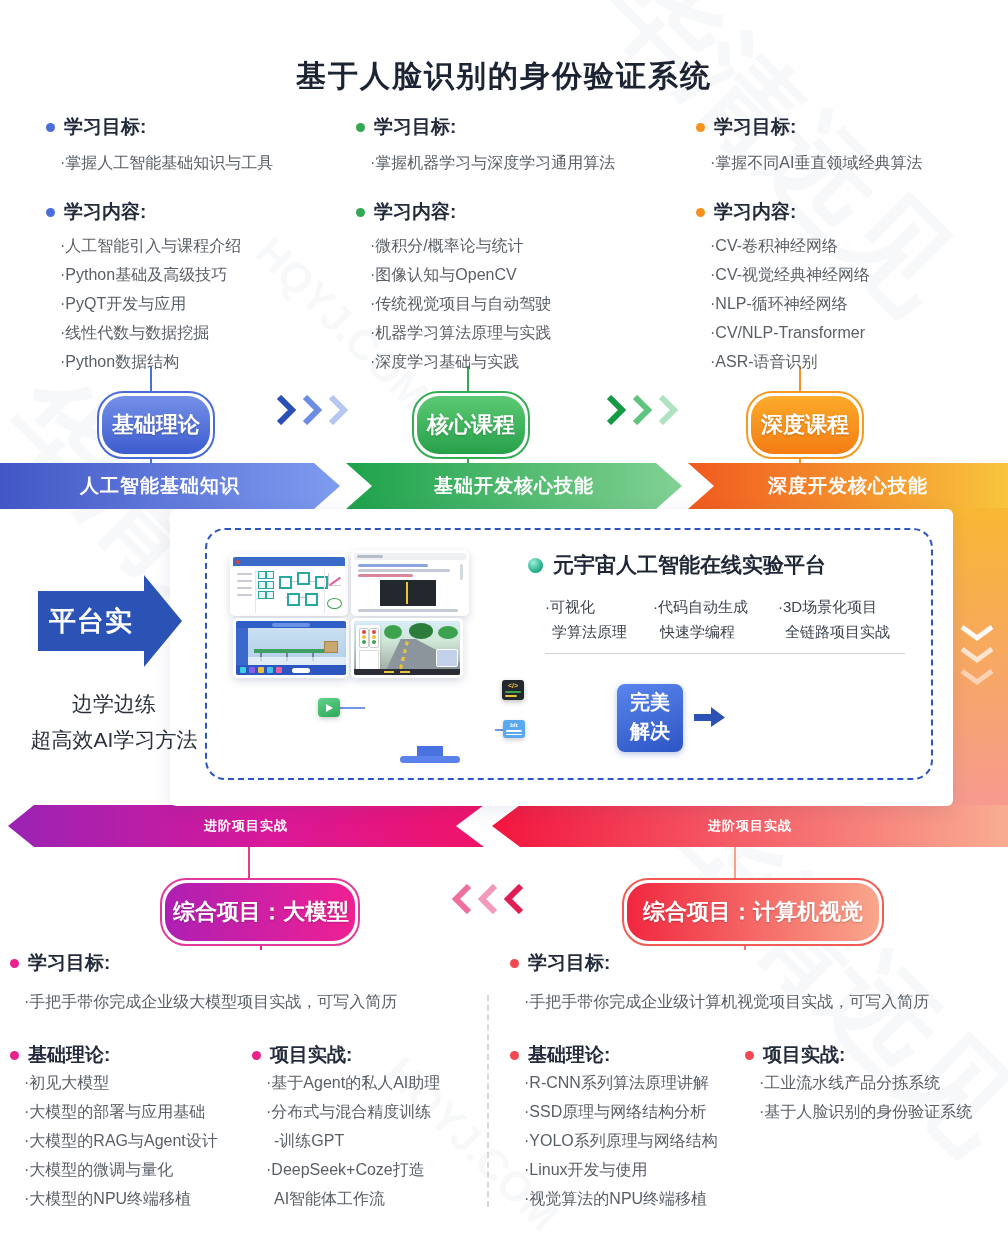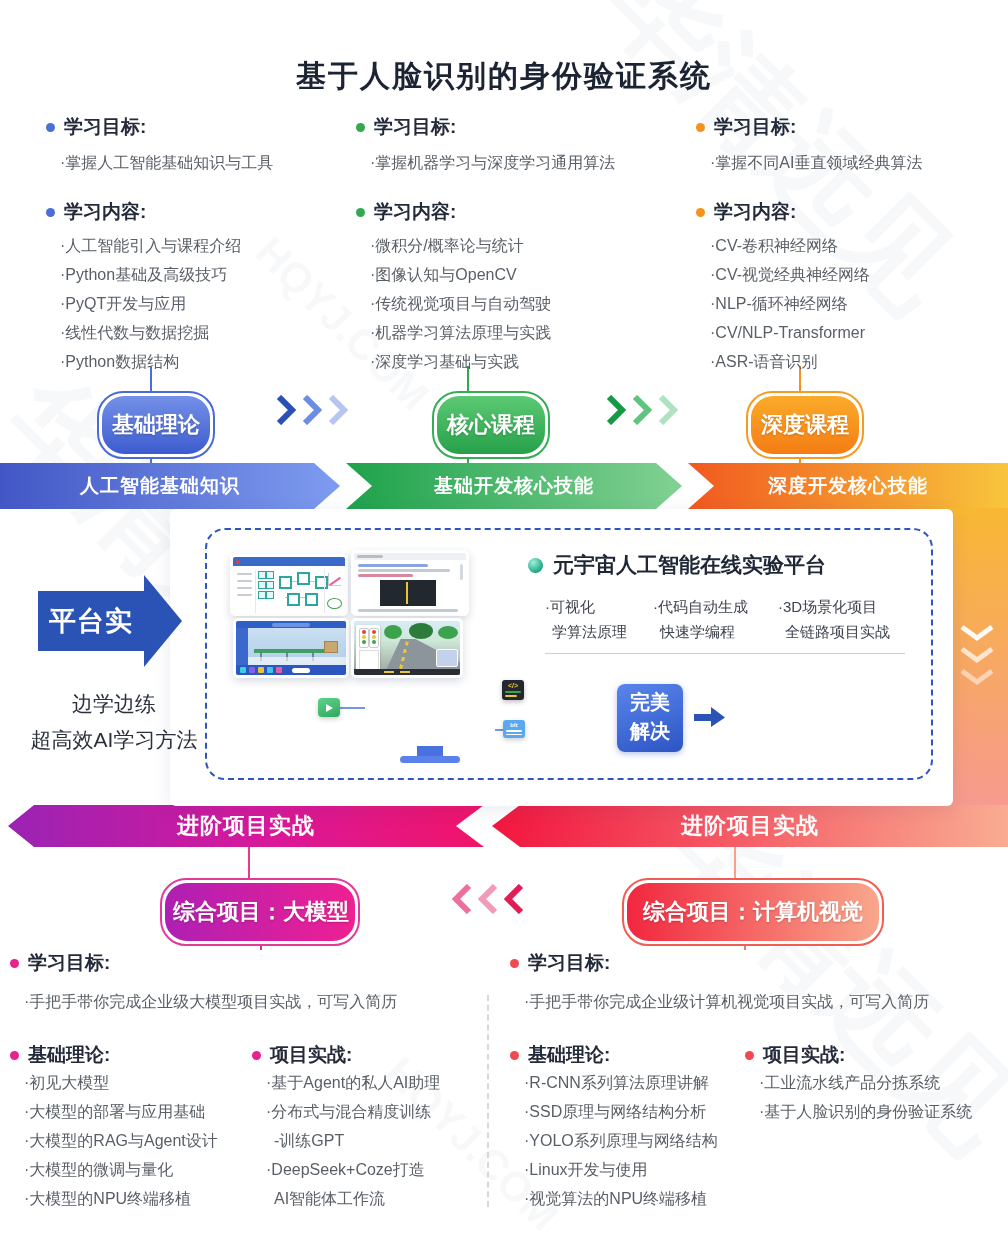--- a/index.html
+++ b/index.html
@@ -66,21 +66,21 @@
   .hdiv{position:absolute;z-index:4;left:545px;top:653px;width:360px;height:1px;background:#ccd1d8;}
   .solve{position:absolute;z-index:4;left:617px;top:684px;width:66px;height:64px;border-radius:8px;
          background:linear-gradient(160deg,#5a85ec,#2c55c4);color:#fff;font-size:20px;font-weight:800;
          text-align:center;line-height:29px;padding-top:4px;box-sizing:content-box;box-shadow:0 2px 6px rgba(43,82,181,.35);}
   .pains{position:absolute;z-index:4;left:737px;top:672px;font-size:15px;color:#3d434d;line-height:27px;}
   
   .cluster{position:absolute;z-index:4;left:225px;top:542px;width:300px;height:240px;}
   .shot{position:absolute;border:3px solid #fff;border-radius:5px;box-shadow:0 3px 8px rgba(30,50,90,.18);overflow:hidden;box-sizing:border-box;}
   .bar-line{position:absolute;border-radius:2px;}
   
-  .pseg{position:absolute;z-index:1;top:805px;height:42px;color:#fff;font-size:22px;font-weight:800;
+  .pseg{position:absolute;z-index:1;top:805px;height:42px;color:#fff;font-size:13px;font-weight:800;
         text-align:center;line-height:42px;letter-spacing:1px;}
   .pseg1{left:8px;width:476px;background:linear-gradient(90deg,#9a23b4,#d9189a 55%,#f01468);
          clip-path:polygon(0 50%,26px 0,100% 0,448px 50%,100% 100%,26px 100%);}
   .pseg2{left:492px;width:516px;background:linear-gradient(90deg,#f2153f,#f9ac92);
          clip-path:polygon(0 50%,28px 0,100% 0,100% 100%,28px 100%);}
   
   .bot{position:absolute;z-index:2;top:950px;}
   .bot .goal-line{margin:11px 0 0 0;}
   .bot-cols{display:flex;margin-top:26px;}
   .bot .li{line-height:29px;}
@@ -162,21 +162,21 @@
   <div class="vline" style="left:150px;top:366px;height:26px;background:#4a6fd8;"></div>
   <div class="vline" style="left:150px;top:430px;height:34px;background:#4a6fd8;"></div>
   <div class="vline" style="left:467px;top:366px;height:26px;background:#33a852;"></div>
   <div class="vline" style="left:467px;top:430px;height:34px;background:#33a852;"></div>
   <div class="vline" style="left:799px;top:366px;height:26px;background:#f5921f;"></div>
   <div class="vline" style="left:799px;top:430px;height:34px;background:#f5921f;"></div>
 
   <div class="pill pill-blue" style="left:97px;top:391px;width:118px;">
     <div class="pill-in">基础理论</div>
   </div>
-  <div class="pill pill-green" style="left:432px;top:391px;width:118px;">
+  <div class="pill pill-green" style="left:412px;top:391px;width:118px;">
     <div class="pill-in">核心课程</div>
   </div>
   <div class="pill pill-orange" style="left:746px;top:391px;width:118px;">
     <div class="pill-in">深度课程</div>
   </div>
 
   <div class="chev" style="left:276px;top:395px;">
     <svg width="20" height="30">
         <path d="M3 2 L16 15 L3 28" fill="none" stroke="#2b4fb8" stroke-width="6" stroke-linejoin="miter"></path>
       </svg>

